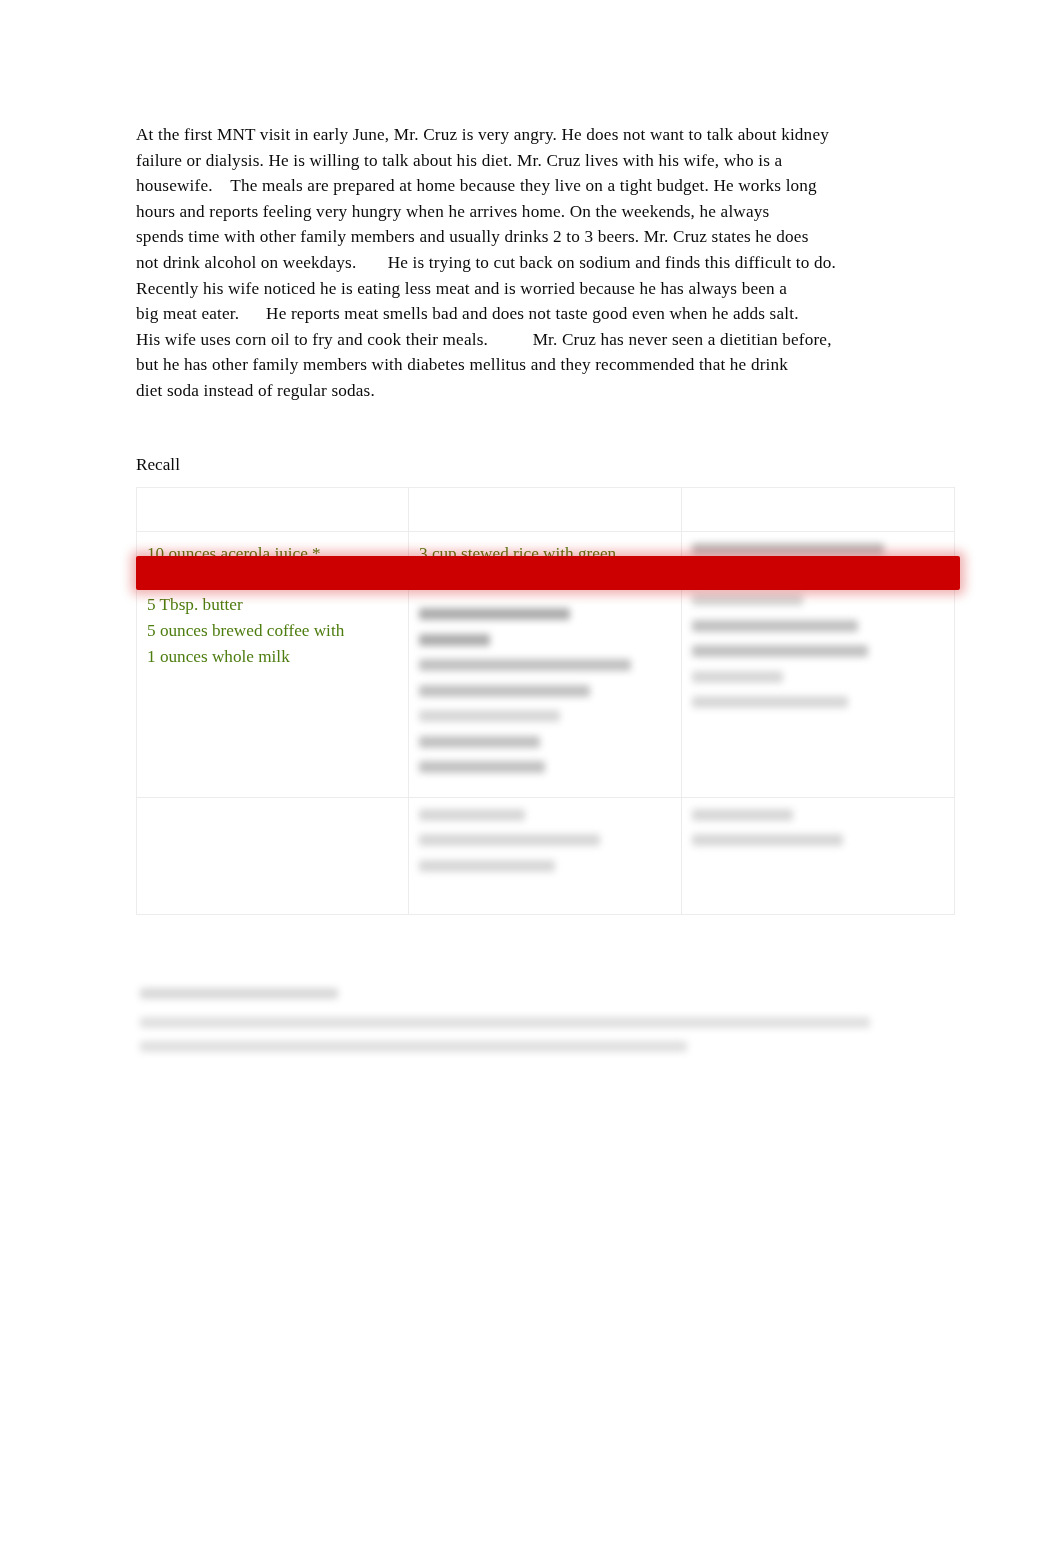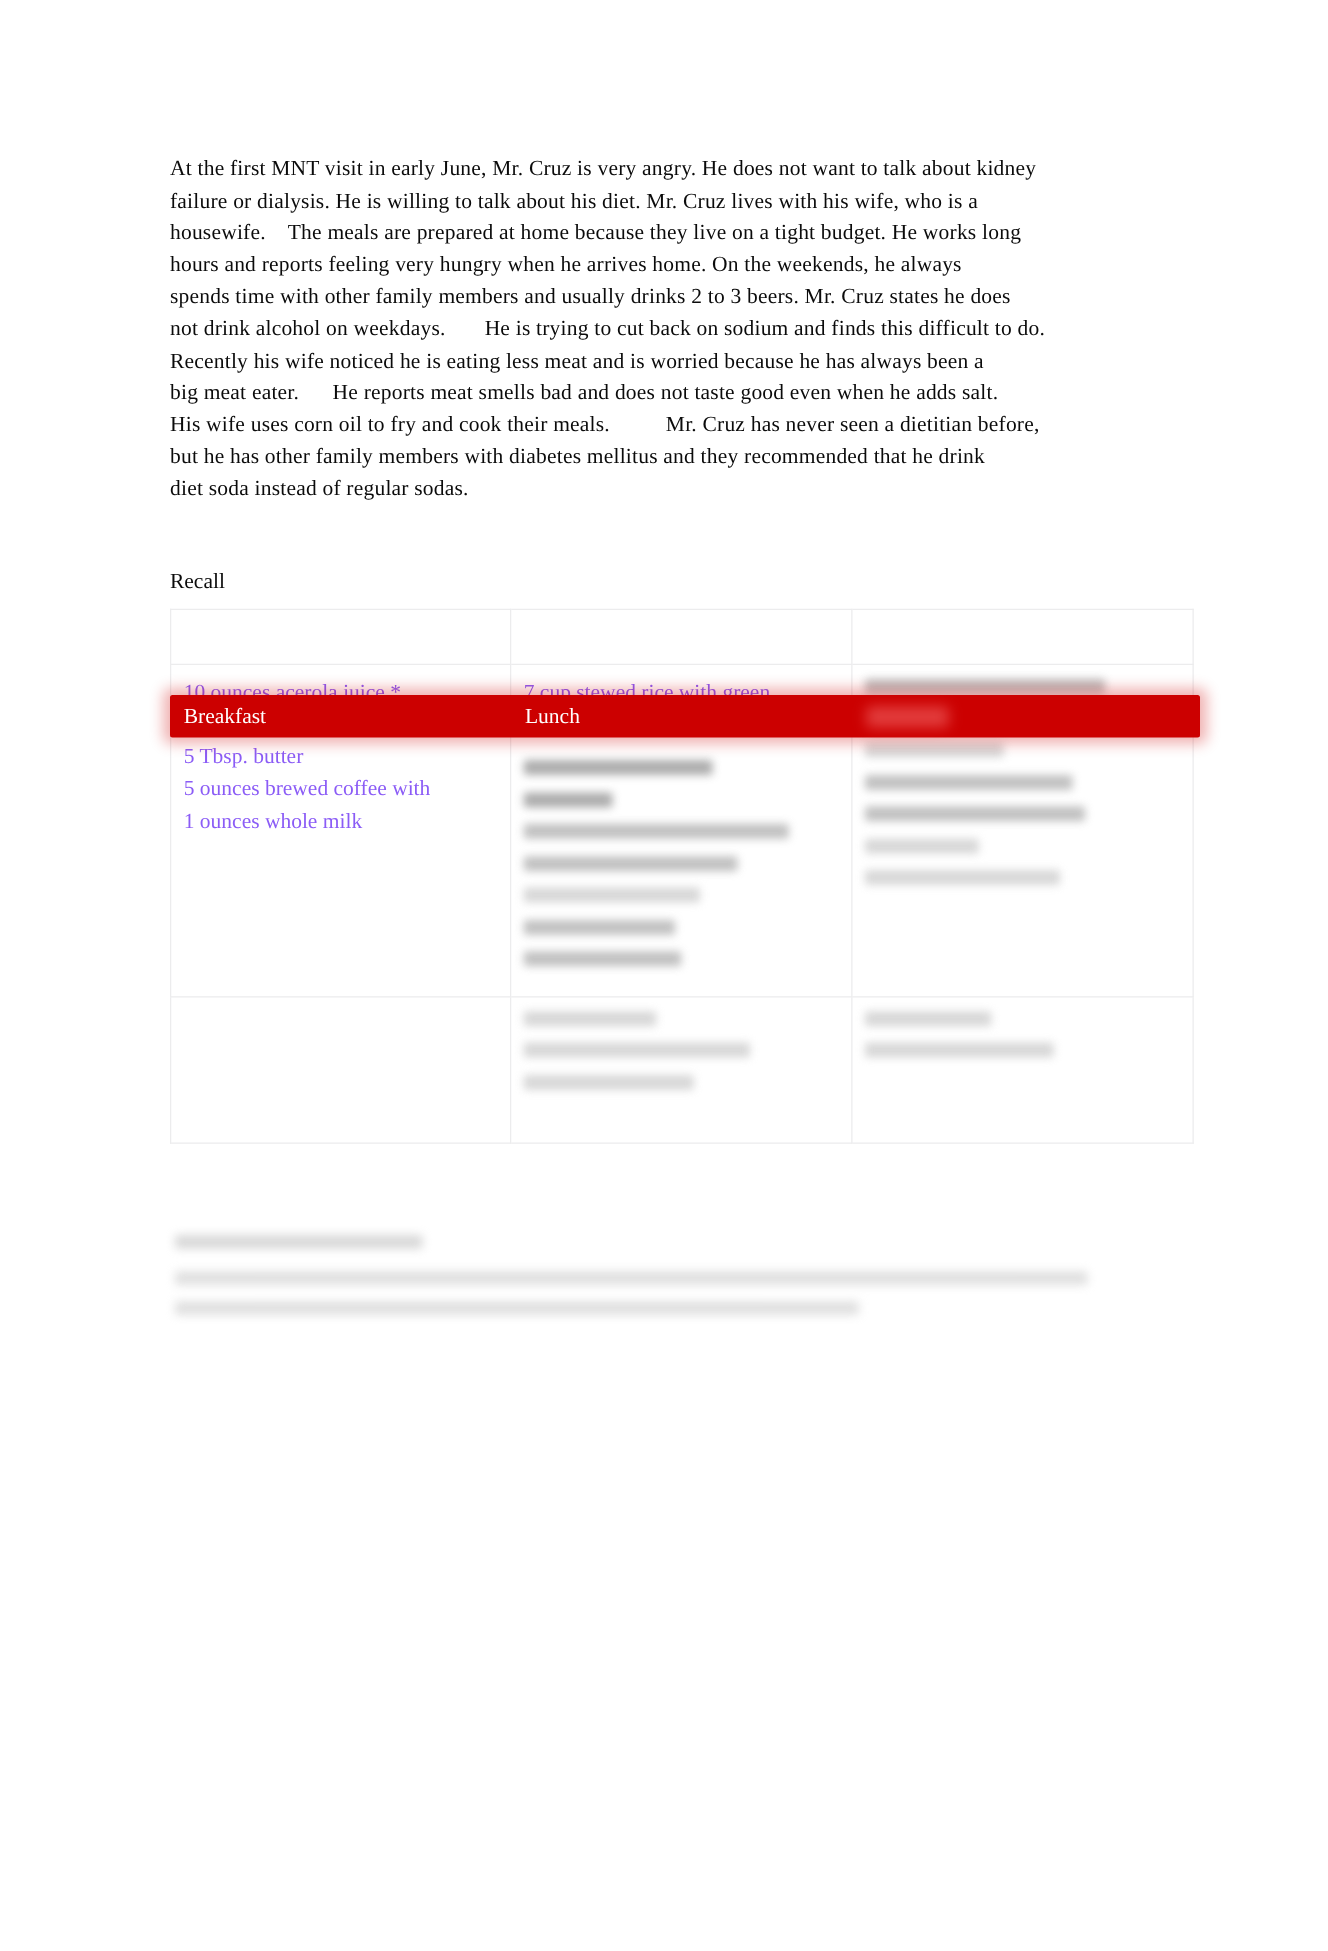--- a/index.html
+++ b/index.html
@@ -107,21 +107,21 @@
     height: 17px;
     background: rgba(233, 80, 80, 0.75);
     filter: blur(5px);
     border-radius: 3px;
   }
 
   .cell-inner {
     padding: 9px 10px 10px 10px;
     font-size: 17.2px;
     line-height: 25.6px;
-    color: #8b5cf6;
+    color: #4d7c0f;
   }
   .cell-inner .line { white-space: nowrap; }
 
   .row-1 td { height: 258px; }
   .row-2 td { height: 116px; }
 
   
   .redact-block {
     position: relative;
     filter: blur(3.6px);
@@ -201,21 +201,21 @@
             <div class="cell-inner">
               <div class="line">10 ounces acerola juice *</div>
               <div class="line">4 medium slices Italian bread</div>
               <div class="line">5 Tbsp. butter</div>
               <div class="line">5 ounces brewed coffee with</div>
               <div class="line">1 ounces whole milk</div>
             </div>
           </td>
           <td>
             <div class="cell-inner">
-              <div class="line">7 cup stewed rice with green</div>
+              <div class="line">3 cup stewed rice with green</div>
               <div class="line">pigeon uses</div>
               <div class="redact-block">
                 <div class="redact-gap"></div>
                 <div class="redact-line" style="width:60%"></div>
                 <div class="redact-line" style="width:28%"></div>
                 <div class="redact-line faint" style="width:84%"></div>
                 <div class="redact-line faint" style="width:68%"></div>
                 <div class="redact-line vfaint" style="width:56%"></div>
                 <div class="redact-line faint" style="width:48%"></div>
                 <div class="redact-line faint" style="width:50%"></div>
@@ -257,25 +257,20 @@
               </div>
             </div>
           </td>
         </tr>
       </tbody>
     </table>
 
   </div>
 
   <div class="header-band"></div>
-  <div class="header-labels">
-    <div class="hdr-cell hdr-a">Breakfast</div>
-    <div class="hdr-cell hdr-b">Lunch</div>
-    <div class="hdr-redacted"></div>
-  </div>
 
   <div class="footnotes">
     <div class="fn-line" style="width:26%"></div>
     <div class="fn-line f2" style="width:96%"></div>
     <div class="fn-line f2" style="width:72%"></div>
   </div>
 
 </div>
 
 </body></html>

